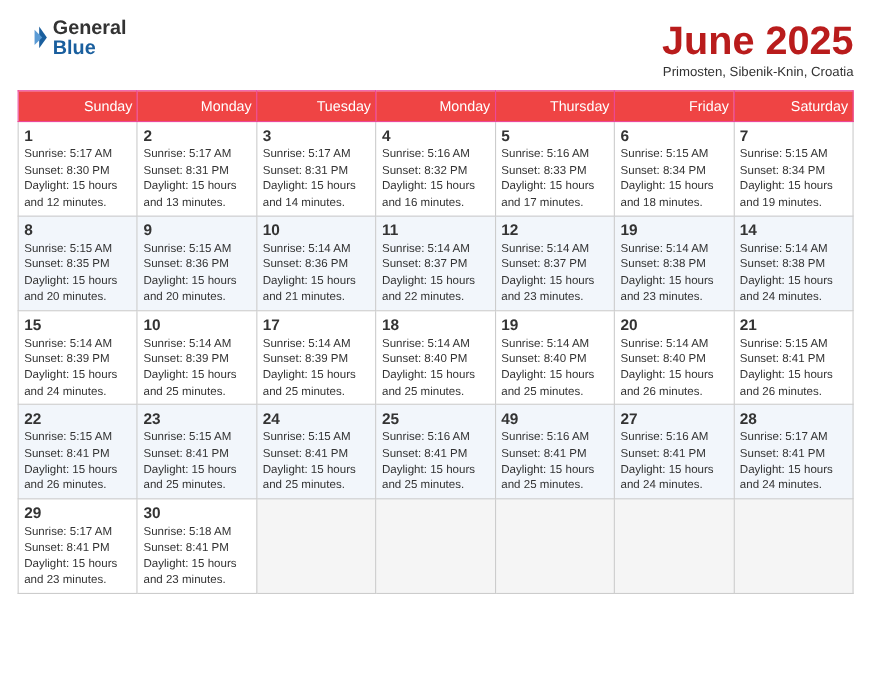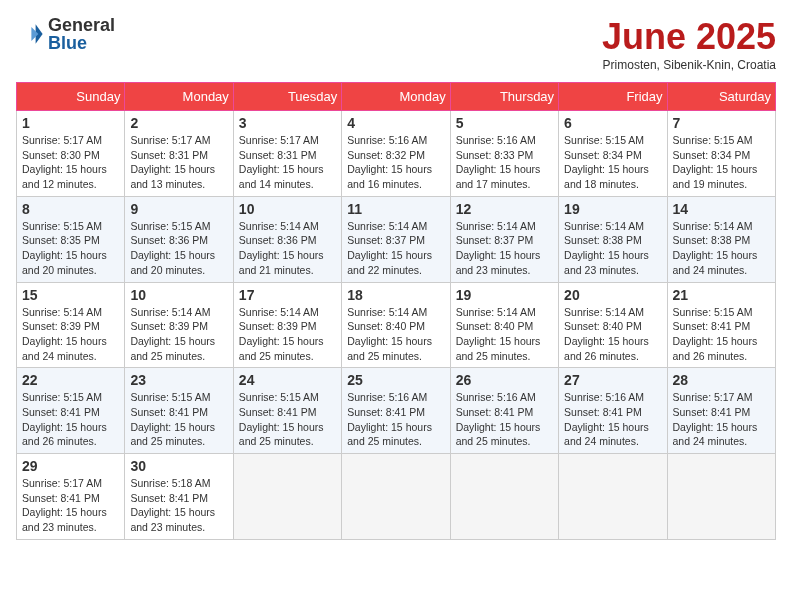--- a/index.html
+++ b/index.html
@@ -333,21 +333,21 @@
       </td>
         <td>
         <span class="day-num">25</span>
         <div class="day-info">
           Sunrise: 5:16 AM<br>
           Sunset: 8:41 PM<br>
           Daylight: 15 hours and 25 minutes.
         </div>
       </td>
         <td>
-        <span class="day-num">26</span>
+        <span class="day-num">49</span>
         <div class="day-info">
           Sunrise: 5:16 AM<br>
           Sunset: 8:41 PM<br>
           Daylight: 15 hours and 25 minutes.
         </div>
       </td>
         <td>
         <span class="day-num">27</span>
         <div class="day-info">
           Sunrise: 5:16 AM<br>

